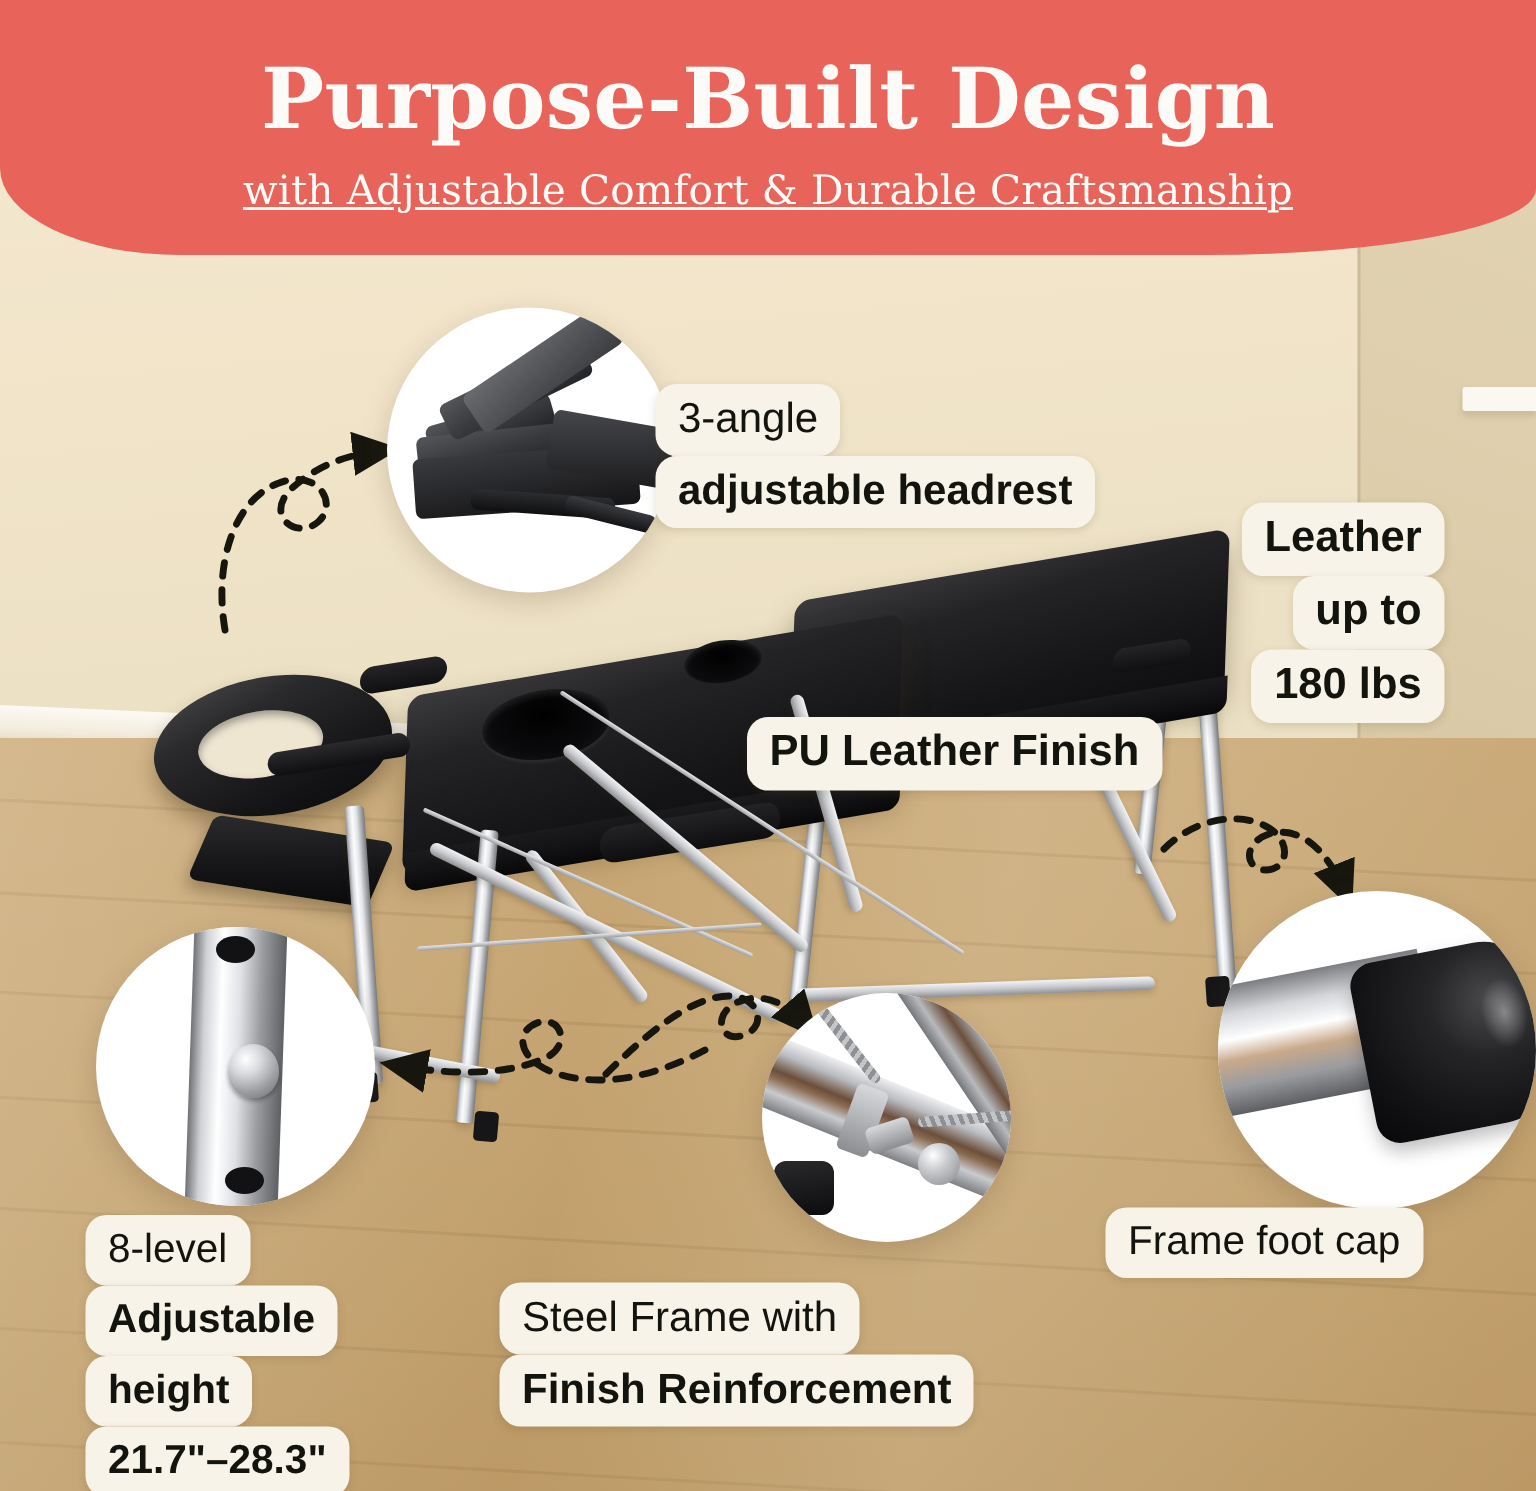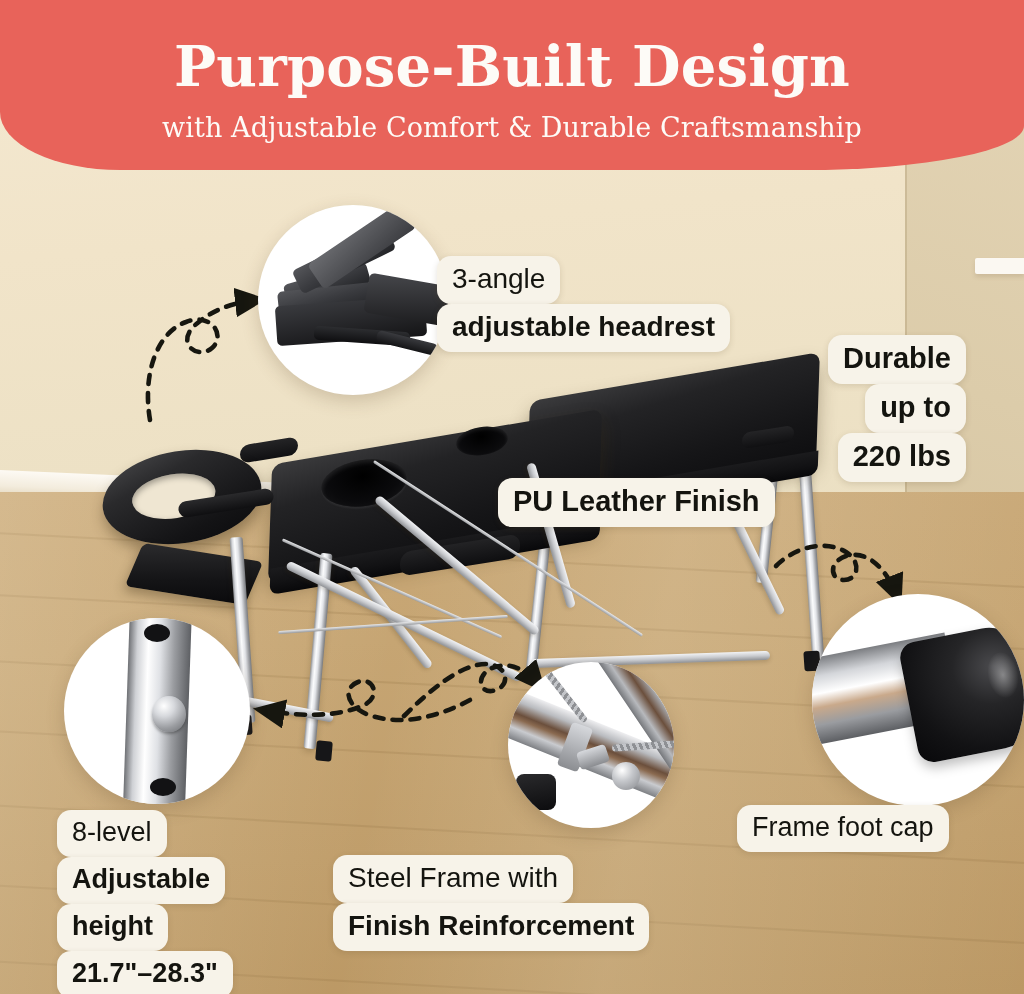--- a/index.html
+++ b/index.html
@@ -235,21 +235,21 @@
     z-index:40;
   }
   .header h1 {
     font-family:"DejaVu Serif", serif;
     font-weight:700; font-size:56px; color:#fdfbf7;
     letter-spacing:.2px; margin-top:38px; line-height:1;
   }
   .header h2 {
     font-family:"DejaVu Serif", serif;
     font-weight:400; font-size:27px; color:#fdfbf7;
-    margin-top:19px; line-height:1.1; letter-spacing:.1px;
+    margin-top:19px; line-height:1.1; letter-spacing:.1px;text-decoration:underline;
   }
 
   
   .callout { position:absolute; z-index:30; }
   .cline {
     background:#f7f3e9;
     color:#14140f;
     font-family:"Liberation Sans", sans-serif;
     font-size:27px;
     line-height:1.0;
@@ -421,23 +421,23 @@
 
   <div class="callout" id="co-headrest">
     <span class="stack left">
       <span><span class="cline r">3-angle</span></span>
       <span><span class="cline b">adjustable headrest</span></span>
     </span>
   </div>
 
   <div class="callout" id="co-supports">
     <span class="stack right">
-      <span><span class="cline b">Durable</span></span>
+      <span><span class="cline b">Leather</span></span>
       <span><span class="cline b">up to</span></span>
-      <span><span class="cline b">220 lbs</span></span>
+      <span><span class="cline b">180 lbs</span></span>
     </span>
   </div>
 
   <div class="callout" id="co-pu">
     <span class="stack right">
       <span><span class="cline b">PU Leather Finish</span></span>
     </span>
   </div>
 
   <div class="callout" id="co-height">

